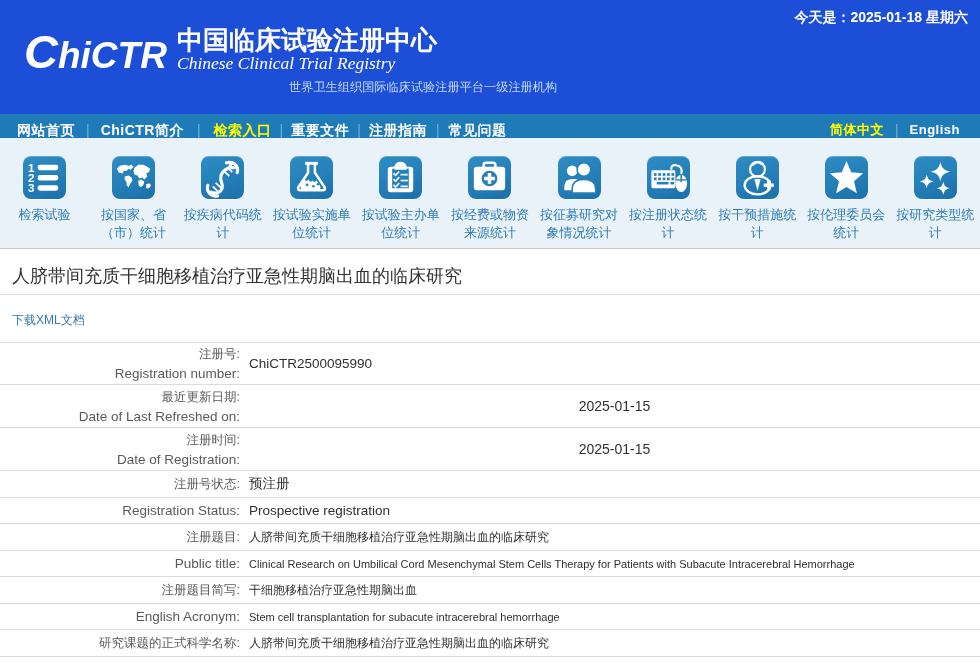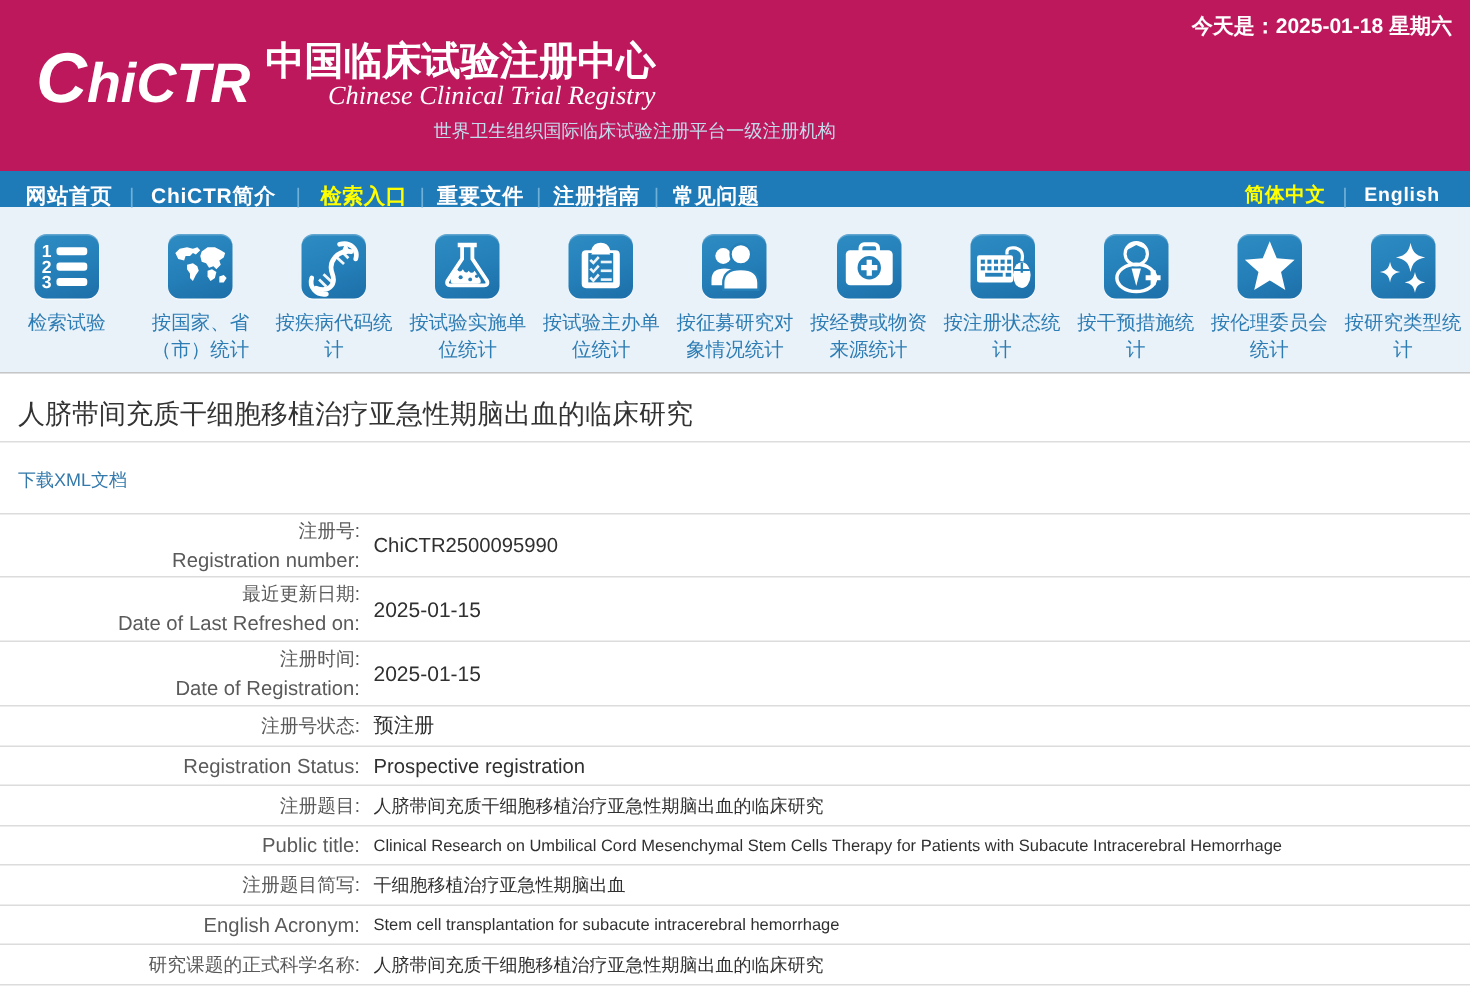--- a/index.html
+++ b/index.html
@@ -1,18 +1,18 @@
 <!DOCTYPE html>
 <html lang="zh"><head>
 <meta charset="utf-8">
 <title>ChiCTR</title>
 <style>
   html,body{margin:0;padding:0;}
   body{width:980px;font-family:"Liberation Sans",sans-serif;background:#fff;}
-  .hdr{position:relative;height:114px;background:#be185d;overflow:hidden;text-align:right;}
+  .hdr{position:relative;height:114px;background:#1d4ed8;overflow:hidden;}
   .date{position:absolute;top:9px;right:12px;color:#fff;font-weight:bold;font-size:14px;}
   .logo{position:absolute;left:24px;top:32px;color:#fff;font-style:italic;font-weight:bold;
         font-size:37px;letter-spacing:0px;line-height:40px;}
   .logo .big{font-size:47px;}
   .cnt{position:absolute;left:177px;top:25px;color:#fff;}
   .cnt .zh{font-size:26px;font-weight:bold;letter-spacing:0px;line-height:30px;}
   .cnt .en{font-size:17.5px;font-style:italic;font-family:"Liberation Serif",serif;line-height:18px;margin-top:-1px;letter-spacing:0px;}
   .sub{position:absolute;left:289px;top:79px;color:#c3dcec;font-size:12.2px;}
   .nav{height:24px;background:#1f7ab8;color:#fff;font-size:14px;font-weight:bold;line-height:32px;display:flex;}
   .nav a{color:#fff;text-decoration:none;letter-spacing:.5px;}
@@ -29,21 +29,21 @@
   .tile svg{position:absolute;left:0;top:0;}
   .lbl{margin-top:7px;color:#2d7cb3;font-size:13px;line-height:17.5px;}
   .title{font-size:18px;line-height:20px;color:#333;padding:17px 0 8px 12px;border-bottom:1px solid #ddd;}
   .xml{font-size:12px;line-height:19px;color:#3379ab;padding:16px 0 12px 12px;}
   table.t{width:980px;border-collapse:collapse;table-layout:fixed;}
   table.t td{border-top:1px solid #dcdcdc;vertical-align:middle;padding:0;}
   td.l{width:199px;text-align:right;color:#5a5a5a;}
   td.l .cz{font-size:12.5px;line-height:19px;}
   td.l .ez{font-size:13.5px;line-height:19px;}
   table.t td.v{color:#303030;padding-left:9px;}
-  .f14{font-size:14px;} .f135{font-size:13.5px;} .f138{font-size:11px;} .f12{font-size:12px;}
+  .f14{font-size:14px;text-align:center;} .f135{font-size:13.5px;} .f138{font-size:11px;} .f12{font-size:12px;}
   tr.h43 td{height:42px;} tr.h42 td{height:41px;padding-left:41px;} tr.h26 td{height:25px;} tr.h27 td{height:26px;margin-top:20px;}
 </style>
 </head>
 <body>
 <div class="hdr">
   <div class="date">今天是：2025-01-18 星期六</div>
   <div class="logo"><span class="big">C</span>h<span>i</span>CTR</div>
   <div class="cnt">
     <div class="zh">中国临床试验注册中心</div>
     <div class="en">Chinese Clinical Trial Registry</div>
@@ -145,42 +145,42 @@
 <path d="M15.5 29 l1.5 1.5 3-3.5 1.3 1.3 -4.3 4.7 -2.8-2.7z"></path>
             <rect x="22" y="30.2" width="7.5" height="1.8"></rect>
 </g>
         </svg>
       </div>
       <div class="lbl">按试验主办单<br>位统计</div>
     </div>
 <div class="col">
       <div class="tile">
 <svg viewBox="0 0 44 44" width="43" height="43">
-<g fill="#fff">
-<circle cx="14.5" cy="15" r="5.4"></circle>
-<path d="M6.5 35 v-4 q0-7.5 9-7.5 q3.2 0 5.5 1.2 l-1 10.3z"></path>
-</g>
-<g fill="#fff" stroke="#2580b9" stroke-width="1.6">
-<circle cx="26.5" cy="13.8" r="7"></circle>
-<path d="M14.5 38 v-4.5 q0-9.5 12-9.5 q12 0 12 9.5 v4.5z"></path>
-</g>
-</svg>
-      </div>
-      <div class="lbl">按征募研究对<br>象情况统计</div>
-    </div>
-<div class="col">
-      <div class="tile">
-<svg viewBox="0 0 44 44" width="43" height="43">
 <rect x="16" y="7" width="12" height="8" rx="2.5" fill="none" stroke="#fff" stroke-width="2.6"></rect>
 <rect x="6" y="11" width="32" height="24" rx="3" fill="#fff"></rect>
 <circle cx="22" cy="23" r="8" fill="#2580b9"></circle>
 <path fill="#fff" d="M20.2 17.5 h3.6 v3.7 h3.7 v3.6 h-3.7 v3.7 h-3.6 v-3.7 h-3.7 v-3.6 h3.7z"></path>
 </svg>
       </div>
       <div class="lbl">按经费或物资<br>来源统计</div>
+    </div>
+<div class="col">
+      <div class="tile">
+<svg viewBox="0 0 44 44" width="43" height="43">
+<g fill="#fff">
+<circle cx="14.5" cy="15" r="5.4"></circle>
+<path d="M6.5 35 v-4 q0-7.5 9-7.5 q3.2 0 5.5 1.2 l-1 10.3z"></path>
+</g>
+<g fill="#fff" stroke="#2580b9" stroke-width="1.6">
+<circle cx="26.5" cy="13.8" r="7"></circle>
+<path d="M14.5 38 v-4.5 q0-9.5 12-9.5 q12 0 12 9.5 v4.5z"></path>
+</g>
+</svg>
+      </div>
+      <div class="lbl">按征募研究对<br>象情况统计</div>
     </div>
 <div class="col">
       <div class="tile">
 <svg viewBox="0 0 44 44" width="43" height="43">
 <rect x="4.5" y="14.5" width="24.5" height="18.5" rx="1.5" fill="#fff"></rect>
 <g fill="#2580b9">
 <rect x="7" y="17.5" width="2.8" height="2.8"></rect>
             <rect x="11.5" y="17.5" width="2.8" height="2.8"></rect>
             <rect x="16" y="17.5" width="2.8" height="2.8"></rect>
             <rect x="20.5" y="17.5" width="2.8" height="2.8"></rect>

